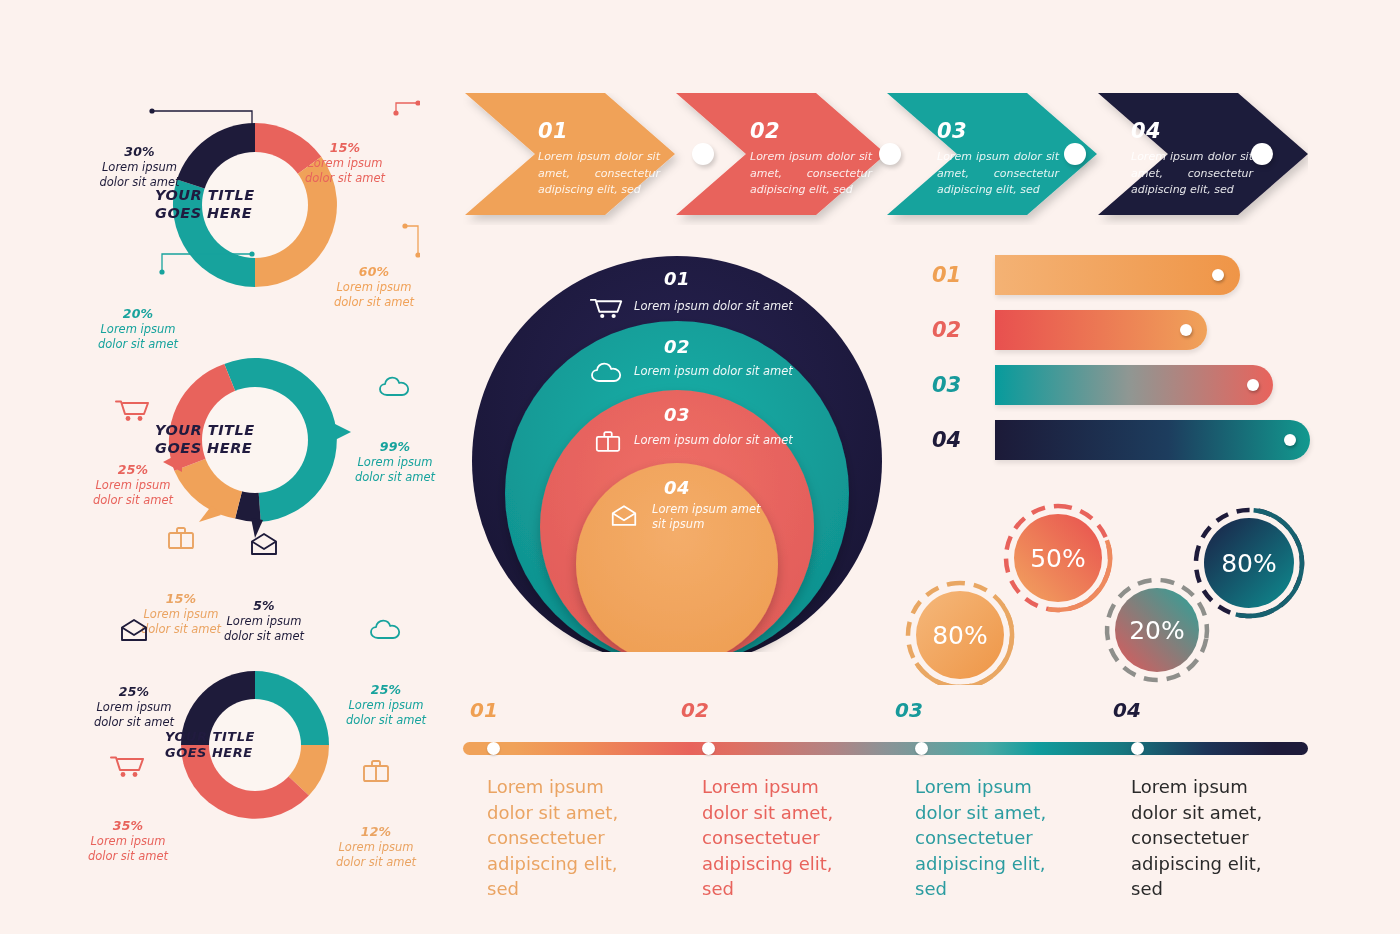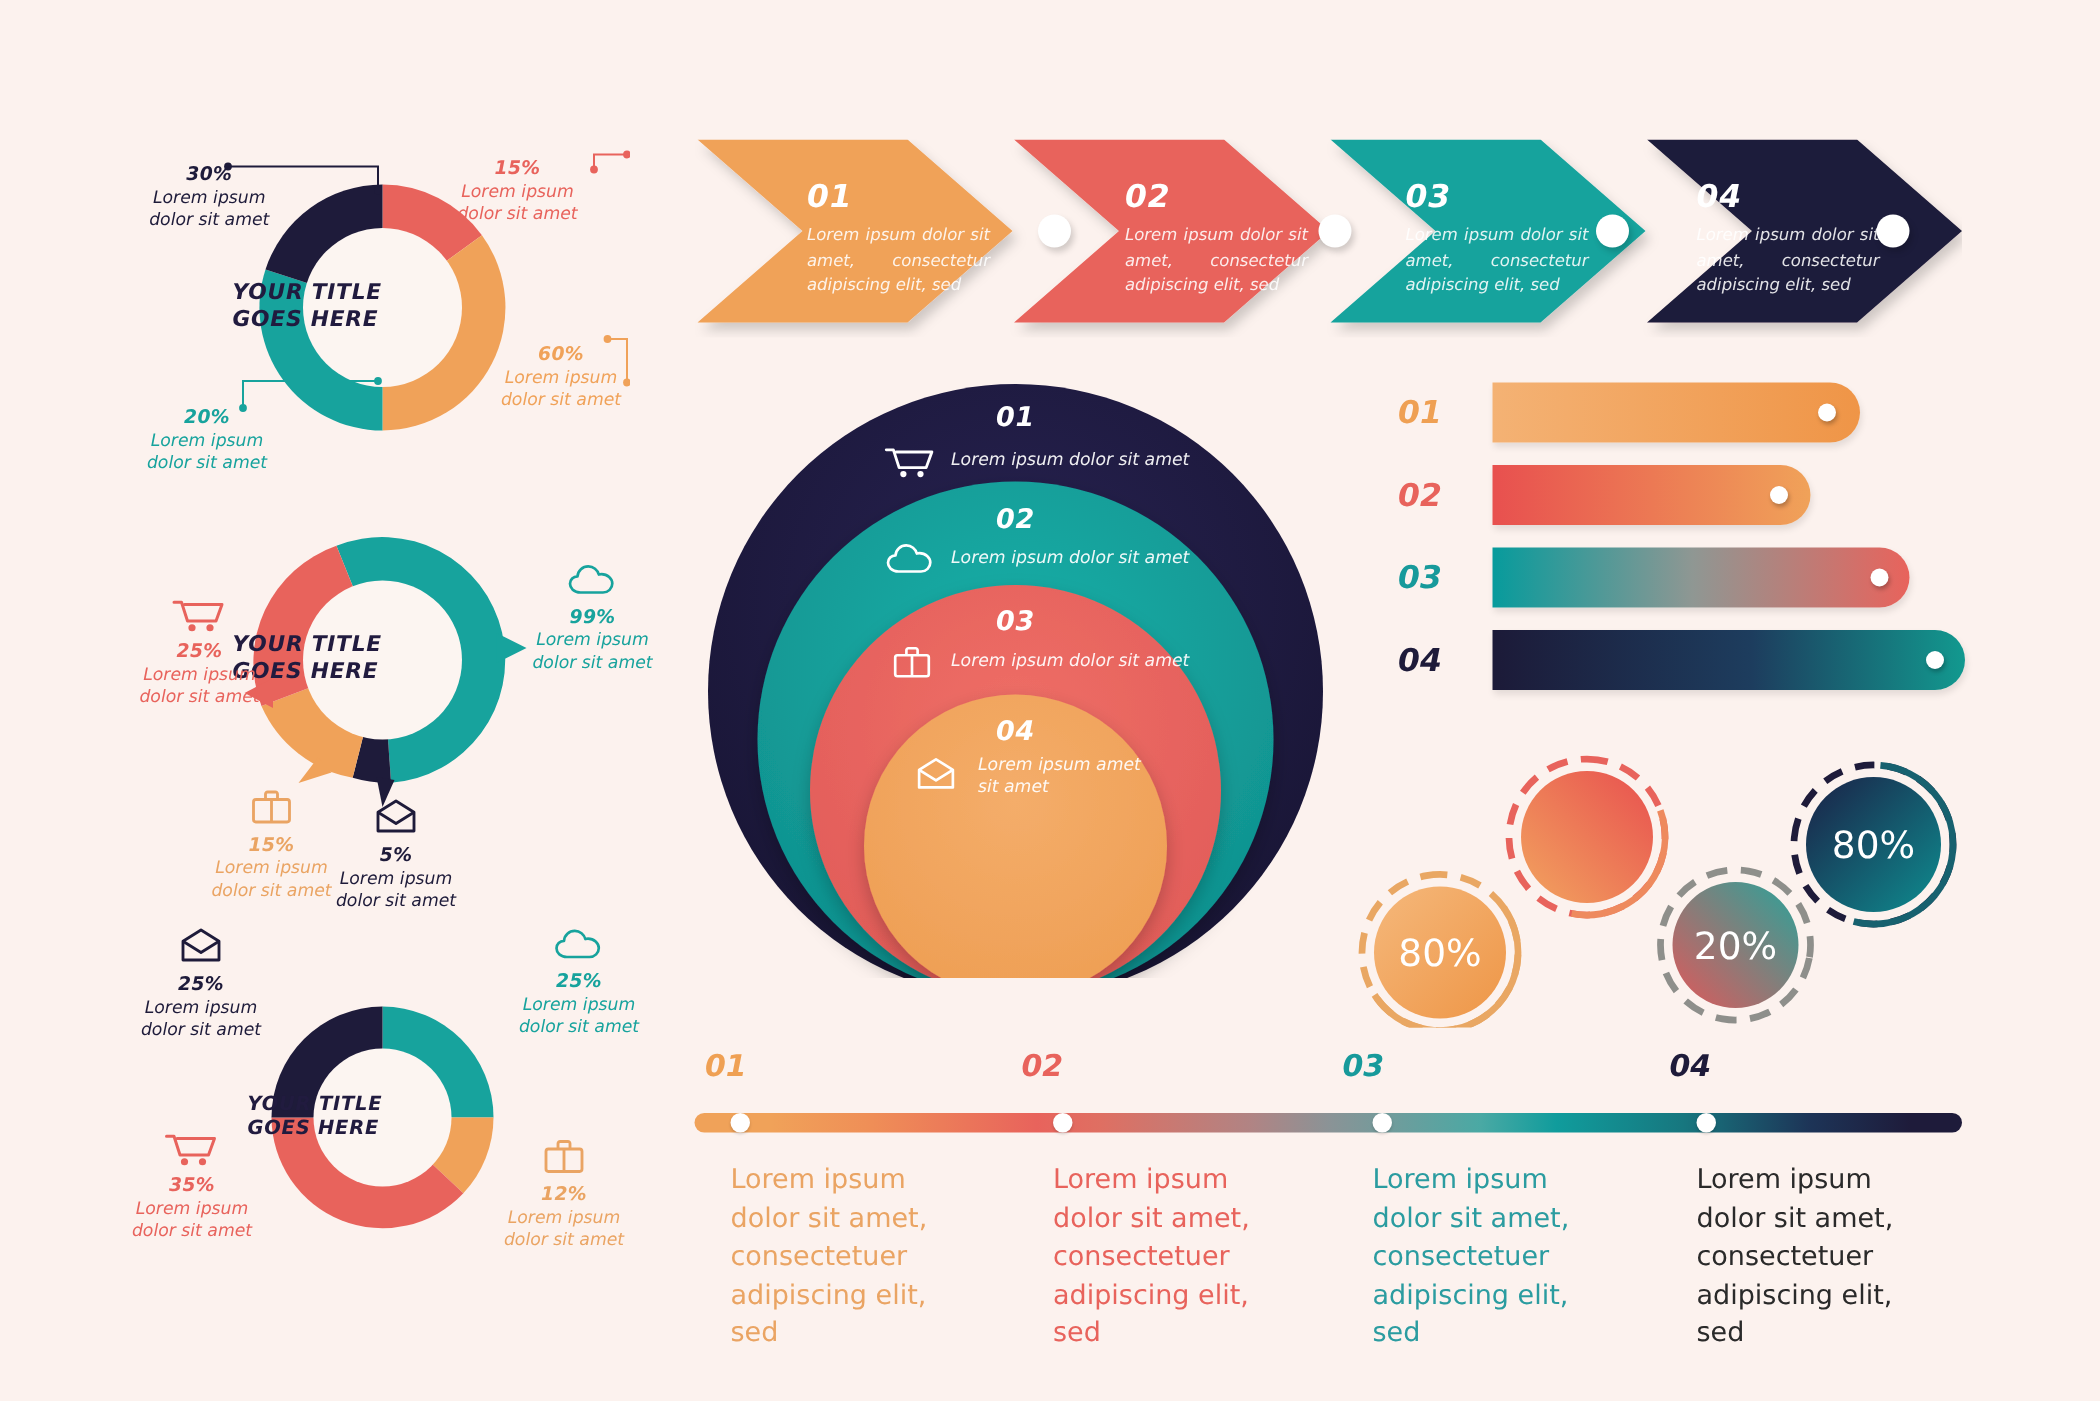--- a/index.html
+++ b/index.html
@@ -9,21 +9,21 @@
     font-family:"DejaVu Sans", sans-serif;
     position:relative;
     overflow:hidden;
   }
   .stage { position:absolute; left:0; top:0; width:1400px; height:934px; }
   .abs { position:absolute; }
 
   
   .pct {
     font-weight:bold; font-style:italic; font-size:12.5px;
-    line-height:1.25; letter-spacing:.2px;
+    line-height:1.25; letter-spacing:.2px;margin-top:36px;
   }
   .lorem {
     font-style:italic; font-size:11.5px; line-height:1.32;
     font-family:"DejaVu Sans", sans-serif;
   }
   .callout { text-align:center; }
   .callout .pct, .callout .lorem { display:block; }
 
   .donut-title {
     position:absolute; left:0; right:0; top:50%;
@@ -361,21 +361,21 @@
     </svg>
     <div class="ring-txt" style="left:166px;top:181px;">Lorem ipsum dolor sit amet</div>
 
     <div class="ring-num" style="left:0;right:0;top:225px;text-align:center;">04</div>
     <svg class="ring-icon" style="left:141px;top:252px;" width="30" height="25" viewBox="0 0 32 26">
       <path d="M4,22 L4,9.5 L16,2 L28,9.5 L28,22 Z" fill="none" stroke="#fff" stroke-width="1.9" stroke-linejoin="round"></path>
       <path d="M4,9.5 L16,17 L28,9.5" fill="none" stroke="#fff" stroke-width="1.9" stroke-linejoin="round"></path>
     </svg>
     <div class="ring-txt" style="left:184px;top:250px;width:125px;">
       <span>Lorem ipsum amet</span>
-      <span>sit amet</span>
+      <span>sit ipsum</span>
     </div>
   </div>
 
   <div class="bars">
     <div class="bar-row" style="top:0;">
       <div class="bar-label" style="color:#efa053;">01</div>
       <div class="bar-track" style="width:245px;background:linear-gradient(90deg,#f4b274,#ef9547);"></div>
       <div class="bar-dot" style="left:280px;"></div>
     </div>
     <div class="bar-row" style="top:55px;">
@@ -423,20 +423,21 @@
       <circle cx="257" cy="135" r="50" fill="none" stroke="#8e8f8b" stroke-width="4.5" stroke-dasharray="14 9" transform="rotate(10 257 135)"></circle>
       <circle cx="349" cy="68" r="53" fill="none" stroke="#1e1b3a" stroke-width="4.5" stroke-dasharray="13 9" transform="rotate(-175 349 68)"></circle>
       <circle cx="349" cy="68" r="53" fill="none" stroke="#17616f" stroke-width="4.5" stroke-dasharray="175 1000" transform="rotate(-85 349 68)"></circle>
 
       <circle cx="60" cy="140" r="44" fill="url(#b1)"></circle>
       <circle cx="158" cy="63" r="44" fill="url(#b2)"></circle>
       <circle cx="257" cy="135" r="42" fill="url(#b3)"></circle>
       <circle cx="349" cy="68" r="45" fill="url(#b4)"></circle>
     </svg>
     <div class="bubble" style="left:16px;top:96px;width:88px;height:88px;">80%</div>
+    <div class="bubble" style="left:114px;top:19px;width:88px;height:88px;">50%</div>
     <div class="bubble" style="left:215px;top:93px;width:84px;height:84px;">20%</div>
     <div class="bubble" style="left:304px;top:23px;width:90px;height:90px;">80%</div>
   </div>
 
   <div class="timeline">
     <div class="tl-num" style="left:7px;color:#efa053;">01</div>
     <div class="tl-num" style="left:218px;color:#e8635c;">02</div>
     <div class="tl-num" style="left:432px;color:#179a9b;">03</div>
     <div class="tl-num" style="left:650px;color:#1e1b3a;">04</div>
 

